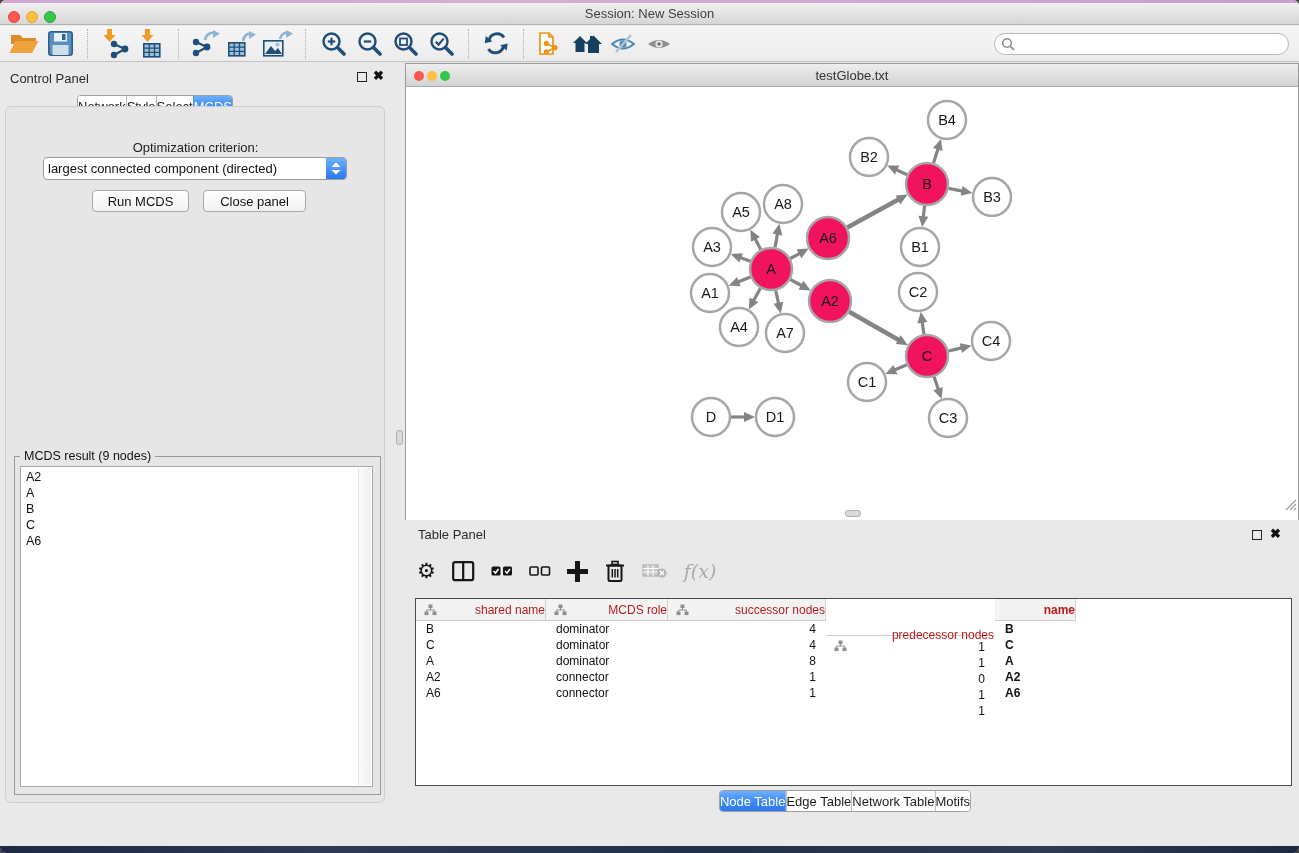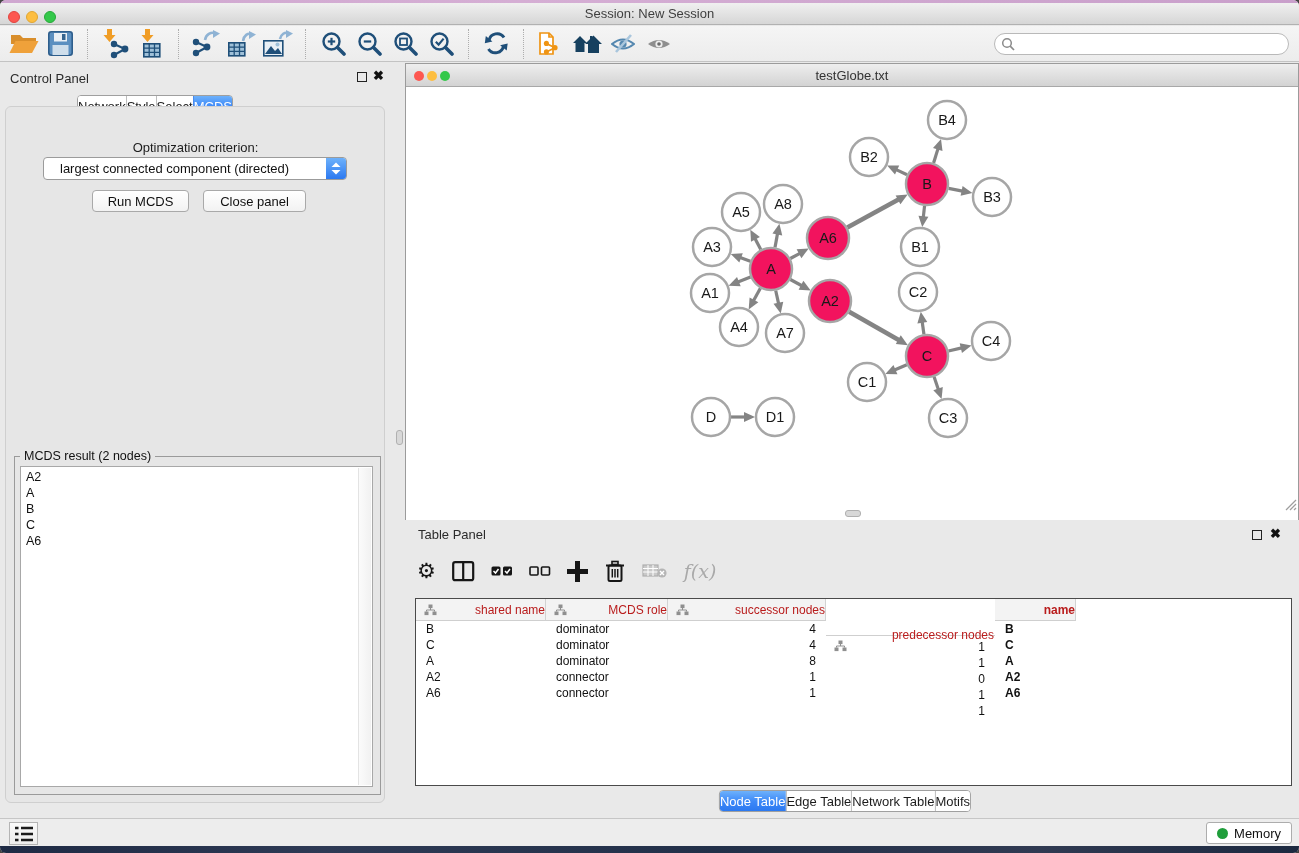--- a/index.html
+++ b/index.html
@@ -47,21 +47,21 @@
   .seg-tabs .seg:first-child { border-left:none; }
   .seg-tabs .seg.active { background:linear-gradient(#6db1fb,#3b87f8 55%,#2c79f0); color:#fff;
                           border-left-color:#4a8cf0; }
 
   .cp-content { position:absolute; left:5px; top:44px; width:380px; height:697px;
                 background:#e6e6e6; border:1px solid #cfcfcf; border-radius:6px; }
   .opt-label { position:absolute; left:0; right:0; top:78px; text-align:center;
                font-size:13px; color:#1d1d1d; }
   .dropdown { position:absolute; left:43px; top:95px; width:304px; height:23px; background:#fff;
               border:1px solid #9b9b9b; border-radius:4px; font-size:13px; color:#111;
-              line-height:21px; padding-left:16px; }
+              line-height:21px; padding-left:4px; }
   .dropdown .stepper { position:absolute; right:0; top:0; width:20px; height:21px;
               background:linear-gradient(#6db1fb,#2c79f0); border-radius:0 3px 3px 0;
               display:flex; align-items:center; justify-content:center; }
   .btn { position:absolute; height:22px; background:linear-gradient(#ffffff,#f2f2f2);
          border:1px solid #a9a9a9; border-radius:4px; font-size:13px; color:#111;
          display:flex; align-items:center; justify-content:center; }
   .run-btn { left:92px; top:128px; width:97px; }
   .closep-btn { left:203px; top:128px; width:103px; }
 
   .result-fieldset { position:absolute; left:14px; top:394px; width:367px; height:339px;
@@ -337,21 +337,21 @@
             <polygon points="5,0.5 9.5,5 0.5,5" fill="#fff"></polygon>
             <polygon points="0.5,8 9.5,8 5,12.5" fill="#fff"></polygon>
           </svg>
       </span>
     </div>
 
     <div class="btn run-btn">Run MCDS</div>
     <div class="btn closep-btn">Close panel</div>
 
     <div class="result-fieldset">
-      <span class="result-legend">MCDS result (2 nodes)</span>
+      <span class="result-legend">MCDS result (9 nodes)</span>
       <div class="result-list">
         <div class="inner">
           <div class="result-item">A2</div>
           <div class="result-item">A</div>
           <div class="result-item">B</div>
           <div class="result-item">C</div>
           <div class="result-item">A6</div>
         </div>
         <div class="scrolltrack"></div>
       </div>
@@ -586,33 +586,15 @@
     </div>
 
     <div class="seg-tabs bottom-tabs">
       <div class="seg active">Node Table</div>
       <div class="seg">Edge Table</div>
       <div class="seg">Network Table</div>
       <div class="seg">Motifs</div>
     </div>
   </div>
 
-  <div class="statusbar">
-    <div class="list-btn">
-      <svg width="20" height="18" viewBox="0 0 20 18">
-          <g stroke="#1b1b1b" stroke-width="2.4">
-            <line x1="1" y1="3" x2="4.5" y2="3"></line>
-            <line x1="7" y1="3" x2="19" y2="3"></line>
-            <line x1="1" y1="9" x2="4.5" y2="9"></line>
-            <line x1="7" y1="9" x2="19" y2="9"></line>
-            <line x1="1" y1="15" x2="4.5" y2="15"></line>
-            <line x1="7" y1="15" x2="19" y2="15"></line>
-          </g>
-        </svg>
-    </div>
-    <div class="memory-btn">
-      <span class="memory-dot"></span>
-      <span>Memory</span>
-    </div>
-  </div>
 
   <div class="wp-bottom"></div>
 </div>
 
 </body></html>

